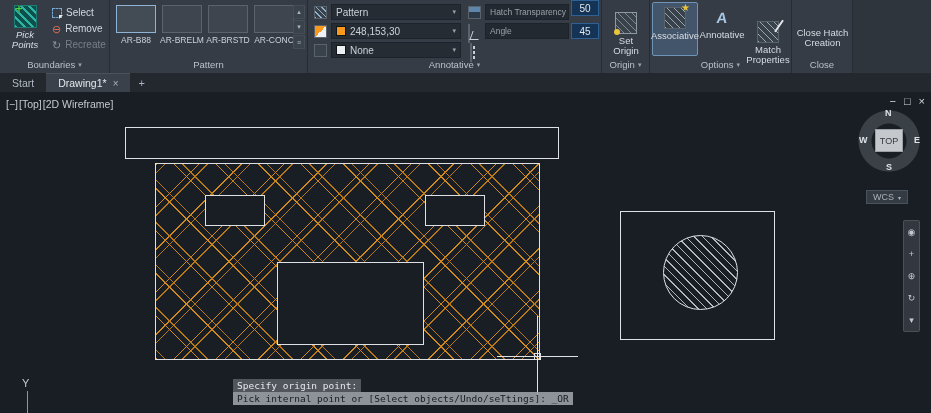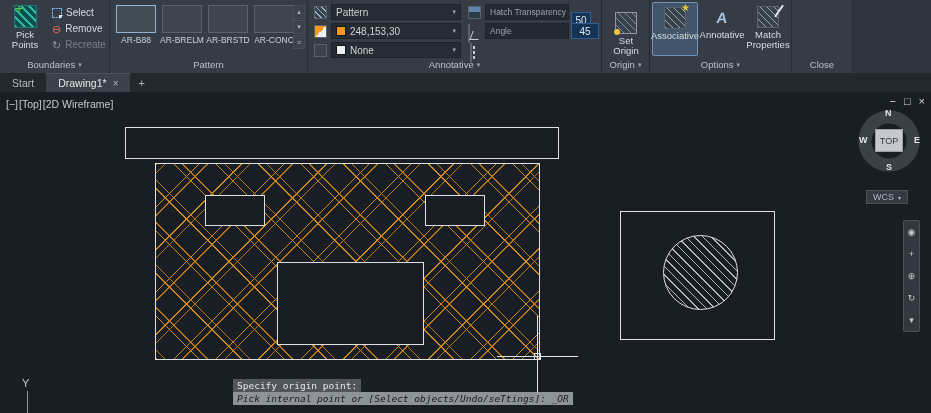--- a/index.html
+++ b/index.html
@@ -10,21 +10,21 @@
   .ribbon { position:absolute; top:0; left:0; width:931px; height:73px; background:#353c46; }
   .panel { position:absolute; top:0; height:73px; background:#353c46; border-right:1px solid #262c34; }
   .panel-label { position:absolute; bottom:1px; left:0; right:0; height:15px; display:flex; align-items:center; justify-content:center; gap:3px; font-size:9.5px; color:#b9c0c8; }
   .panel-label .arr { font-size:7px; color:#9aa1a9; }
   .rib-filler { position:absolute; top:0; left:853px; right:0; height:73px; background:#2f353d; }
 
   
   .pick-points { position:absolute; left:3px; top:3px; width:44px; height:53px; display:flex; flex-direction:column; align-items:center; justify-content:flex-start; gap:2px; border-radius:2px; }
   .icon-pickpoints { width:23px; height:23px; margin-top:2px; position:relative; background:#0d4f4a; background-image:repeating-linear-gradient(45deg, rgba(47,186,170,.95) 0 2px, transparent 2px 6px); border:1px solid #1b7d74; }
   .icon-pickpoints .plus { position:absolute; left:1px; top:-4px; color:#4fd24a; font-weight:bold; font-size:12px; text-shadow:0 0 1px #000; }
-  .pick-points .lbl { font-size:9.5px; color:#d7dce2; text-align:center; line-height:10px; }
+  .pick-points .lbl { font-size:9.5px; color:#d7dce2; text-align:center; line-height:10px;font-style:italic; }
   .row-btn { position:absolute; left:52px; height:15px; display:flex; align-items:center; gap:4px; font-size:10px; color:#d3d9df; cursor:default; }
   .row-btn.disabled { color:#777f88; }
   .sel-icon { width:10px; height:10px; border:1px dashed #76a9d4; position:relative; }
   .sel-icon::after { content:""; position:absolute; right:-2px; bottom:-2px; width:0; height:0; border-left:4px solid #e8ecef; border-bottom:4px solid transparent; }
   .rm-icon { color:#de6c55; font-size:11px; line-height:10px; }
   .rc-icon { color:#8b929b; font-size:11px; line-height:10px; }
 
   
   .swatch { position:absolute; top:5px; width:44px; height:48px; display:flex; flex-direction:column; align-items:center; gap:2px; }
   .swatch .preview { width:40px; height:28px; background:#3e454e; border:1px solid #5a626c; }
@@ -91,21 +91,21 @@
       repeating-linear-gradient(135deg, #cf8a22 0 1px, transparent 1px 6px, #b97818 6px 7px, transparent 7px 30px); }
   .solid { background:#191e24; }
   .circle-hatch { position:absolute; border:1px solid #dde1e5; border-radius:50%;
       background-image:repeating-linear-gradient(45deg, rgba(206,211,216,.85) 0 1px, transparent 1px 6px); }
 
   .ch-line { position:absolute; background:#dfe3e7; }
   .pickbox { position:absolute; width:7px; height:7px; border:1px solid #dfe3e7; background:transparent; }
 
   .cmd { position:absolute; font-family:"DejaVu Sans Mono", monospace; font-size:9.5px; padding:1px 4px; white-space:pre;text-align:center; }
   .cmd1 { background:rgba(118,124,130,.6); color:#e6e9ec; }
-  .cmd2 { background:rgba(158,164,170,.88); color:#171c21;font-style:italic; }
+  .cmd2 { background:rgba(158,164,170,.88); color:#171c21; }
 
   .axis-y { position:absolute; left:22px; top:285px; color:#c3c9cf; font-size:11px; }
   .axis-y-line { position:absolute; left:27px; top:299px; width:1px; height:22px; background:#8b98a4; }
 
   
   .vcube { position:absolute; left:856px; top:16px; width:66px; height:66px; }
   .vring { position:absolute; inset:0; border-radius:50%;
       background:radial-gradient(circle, transparent 0 17px, rgba(130,137,145,.32) 18px 30px, transparent 31px); }
   .vface { position:absolute; left:19px; top:21px; width:28px; height:23px; background:#c4c8cc; border:1px solid #9aa0a6; color:#343a40; font-size:9px; font-weight:normal; display:flex; align-items:center; justify-content:center; }
   .vdir { position:absolute; color:#dfe3e7; font-size:9px; font-weight:bold; }
@@ -183,21 +183,21 @@
       
       <span class="p-ico ico-hatchsq" style="left:6px;top:6px"></span>
       <div class="dd" style="left:23px;top:4px;width:130px">
         <span>Pattern</span>
         <span class="dd-arrow">▾</span>
       </div>
       <span class="p-ico ico-transp" style="left:160px;top:6px"></span>
       <div class="track" style="left:177px;top:4px;width:84px">
         <span>Hatch Transparency</span>
       </div>
-      <div class="valbox" style="left:263px;top:12px;width:20px">
+      <div class="valbox" style="left:263px;top:0;width:28px">
         <span>50</span>
       </div>
       
       <span class="p-ico ico-colorgrad" style="left:6px;top:25px"></span>
       <div class="dd" style="left:23px;top:23px;width:130px">
         <span class="mini-swatch" style="background:#f8991e"></span>
         <span>248,153,30</span>
         <span class="dd-arrow">▾</span>
       </div>
       <span class="p-ico ico-angle" style="left:160px;top:25px"></span>
@@ -236,31 +236,35 @@
       <div class="big-btn active" style="left:2px;top:2px;width:46px;height:54px">
         <span class="ico-assoc">
             <span class="star">★</span>
           </span>
         <span class="blbl">Associative</span>
       </div>
       <div class="big-btn" style="left:50px;top:2px;width:44px;height:54px">
         <span class="ico-annot">A</span>
         <span class="blbl">Annotative</span>
       </div>
-      <div class="big-btn" style="left:95px;top:2px;width:46px;height:54px">
+      <div class="big-btn" style="left:95px;top:17px;width:46px;height:54px">
         <span class="ico-match"></span>
         <span class="blbl" style="width:44px">Match Properties</span>
       </div>
       <div class="panel-label">
         <span>Options</span>
         <span class="arr">▾</span>
       </div>
     </div>
 
     <div class="panel" style="left:792px;width:61px">
+      <div class="big-btn" style="left:2px;top:2px;width:57px;height:54px">
+        <span class="ico-check"></span>
+        <span class="blbl" style="width:54px">Close Hatch Creation</span>
+      </div>
       <div class="panel-label">
         <span>Close</span>
       </div>
     </div>
 
     <div class="rib-filler"></div>
   </div>
 
   <div class="tabbar">
     <div class="tab">

